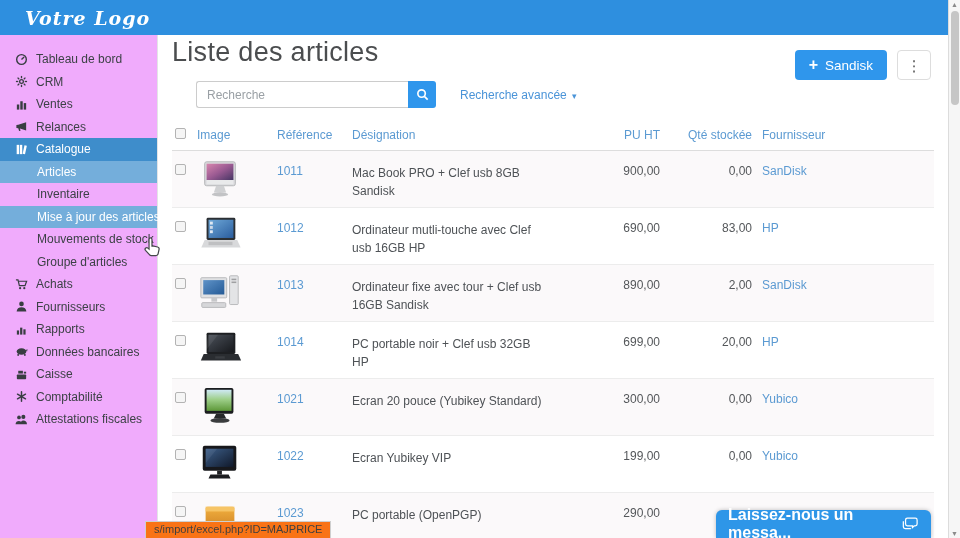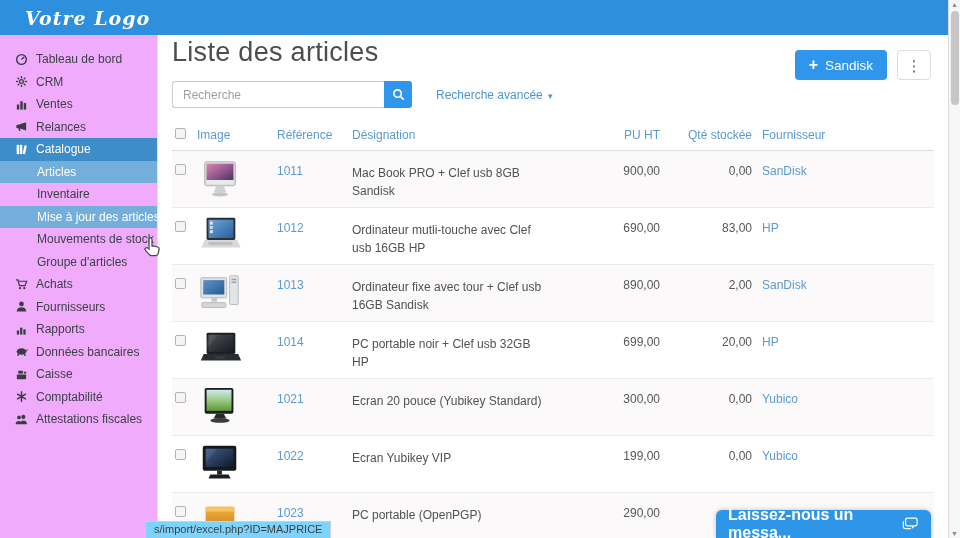--- a/index.html
+++ b/index.html
@@ -24,21 +24,21 @@
   .sitem .sicon { width:16px; margin-right:7px; display:flex; align-items:center; justify-content:center; color:#383d42; }
   .sitem.sub { padding-left:37px; }
   .sitem.active { background:#3e8dcb; color:#fff; }
   .sitem.active .sicon { color:#fff; }
   .sitem.sel { background:#74aedb; color:#fff; }
   svg.si { width:13px; height:13px; fill:currentColor; stroke:none; }
 
   
   .main { position:absolute; left:158px; top:35px; right:12px; bottom:0; background:#fff; padding:0 14px; overflow:hidden; }
   .page-title { margin-top:2px; font-size:27px; font-weight:400; color:#4b4d4f; letter-spacing:.3px; }
-  .search-row { margin-top:13px; display:flex; align-items:center; }
+  .search-row { margin-top:13px; display:flex; align-items:center;margin-left:24px; }
   .search-input { width:212px; height:27px; border:1px solid #ccc; border-radius:3px 0 0 3px; border-right:none; padding:0 10px; font-size:12px; color:#444; font-family:"Liberation Sans",sans-serif; outline:none; }
   .search-input::placeholder { color:#9aa0a5; }
   .search-btn { width:28px; height:27px; background:#2f96ec; border:none; border-radius:0 3px 3px 0; display:flex; align-items:center; justify-content:center; cursor:pointer; }
   .adv-link { margin-left:24px; font-size:12px; color:#4a94d8; cursor:pointer; }
   .top-actions { position:absolute; top:15px; right:17px; display:flex; gap:10px; z-index:3; }
   .btn-new { height:30px; background:#2f96ec; color:#fff; border:none; border-radius:4px; font-size:13.5px; padding:0 14px; display:flex; align-items:center; gap:7px; cursor:pointer; font-family:"Liberation Sans",sans-serif; }
   .btn-new .plus { font-size:16px; font-weight:bold; line-height:1; }
   .btn-more { height:30px; width:34px; background:#fff; border:1px solid #ddd; border-radius:4px; color:#555; font-size:15px; cursor:pointer; line-height:1; }
 
   
@@ -60,21 +60,21 @@
   td.sup { padding-top:13px; padding-left:10px; color:#5b9ad2; cursor:pointer; }
   .pimg { width:46px; height:46px; display:block; }
 
   
   .scrollbar { position:absolute; right:0; top:0; bottom:0; width:12px; background:#f6f6f6; border-left:1px solid #dcdcdc; z-index:40; }
   .sb-arrow { position:absolute; left:0; width:11px; text-align:center; font-size:7px; color:#8a8a8a; cursor:pointer; }
   .sb-up { top:1px; } .sb-down { bottom:1px; }
   .sb-thumb { position:absolute; left:1.5px; top:11px; width:8px; height:94px; background:#c6c6c6; border-radius:4px; cursor:pointer; }
 
   
-  .status-tip { position:absolute; left:145px; bottom:0; height:17px; background:#7dd3fc; border:1px solid #cfcfcf; border-bottom:none; font-size:11px; color:#3f3f3f; padding:1px 8px 0 8px; z-index:45; white-space:nowrap; }
+  .status-tip { position:absolute; left:145px; bottom:0; height:17px; background:#f97316; border:1px solid #cfcfcf; border-bottom:none; font-size:11px; color:#3f3f3f; padding:1px 8px 0 8px; z-index:45; white-space:nowrap; }
 
   
   .chat { position:absolute; right:29px; bottom:0; width:215px; height:28px; background:#2e96e8; border-radius:6px 6px 0 0; display:flex; align-items:center; padding:0 12px; z-index:50; box-shadow:0 0 4px rgba(0,0,0,.25); cursor:pointer; }
   .chat-label { color:#fff; font-size:16px;font-weight:bold; }
   .chat-ic { margin-left:auto; display:flex; }
 
   
   .cursor { position:absolute; left:141px; top:236px; z-index:60; pointer-events:none; }
 </style>
 </head>

